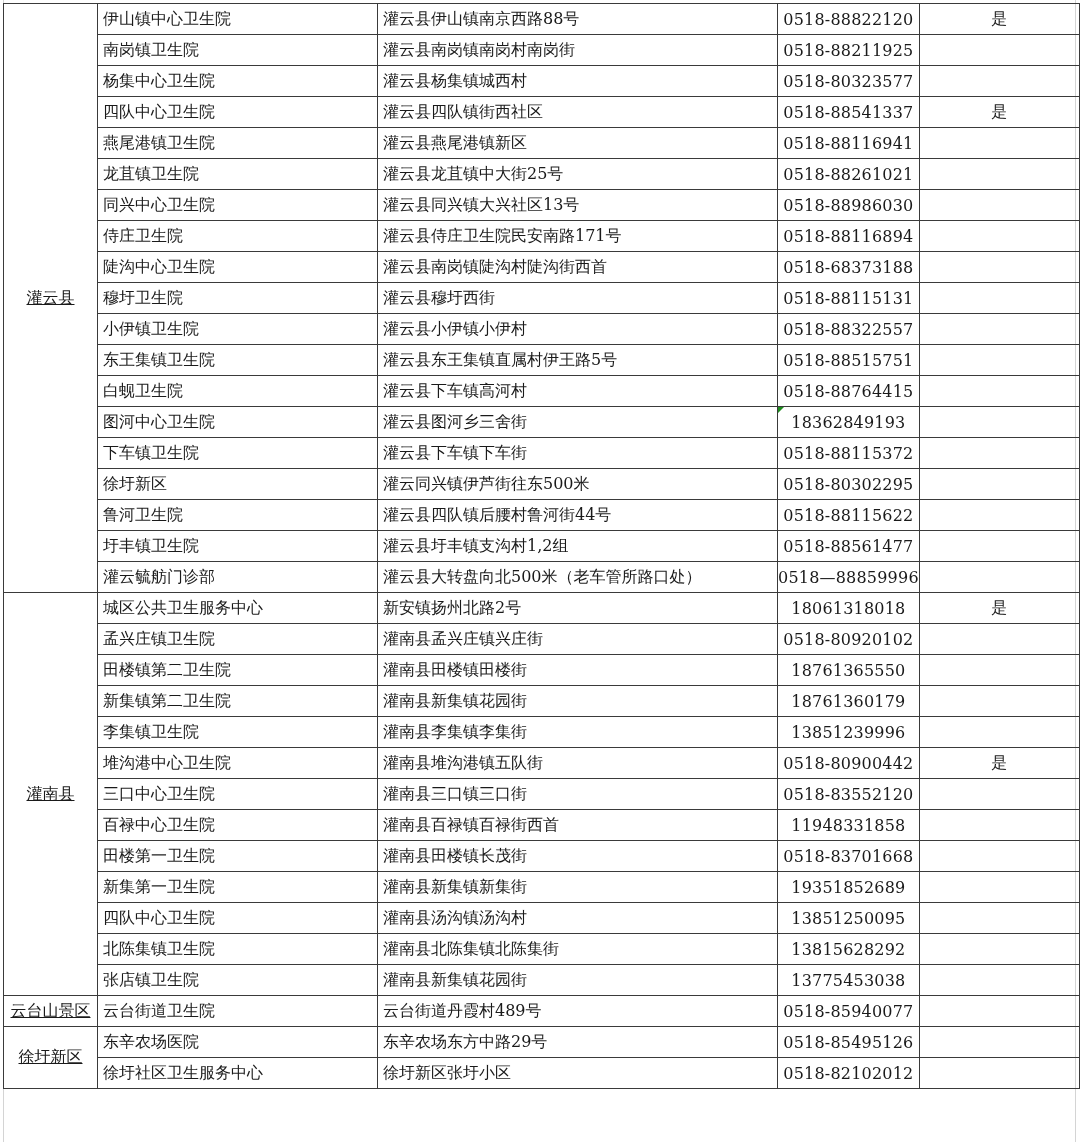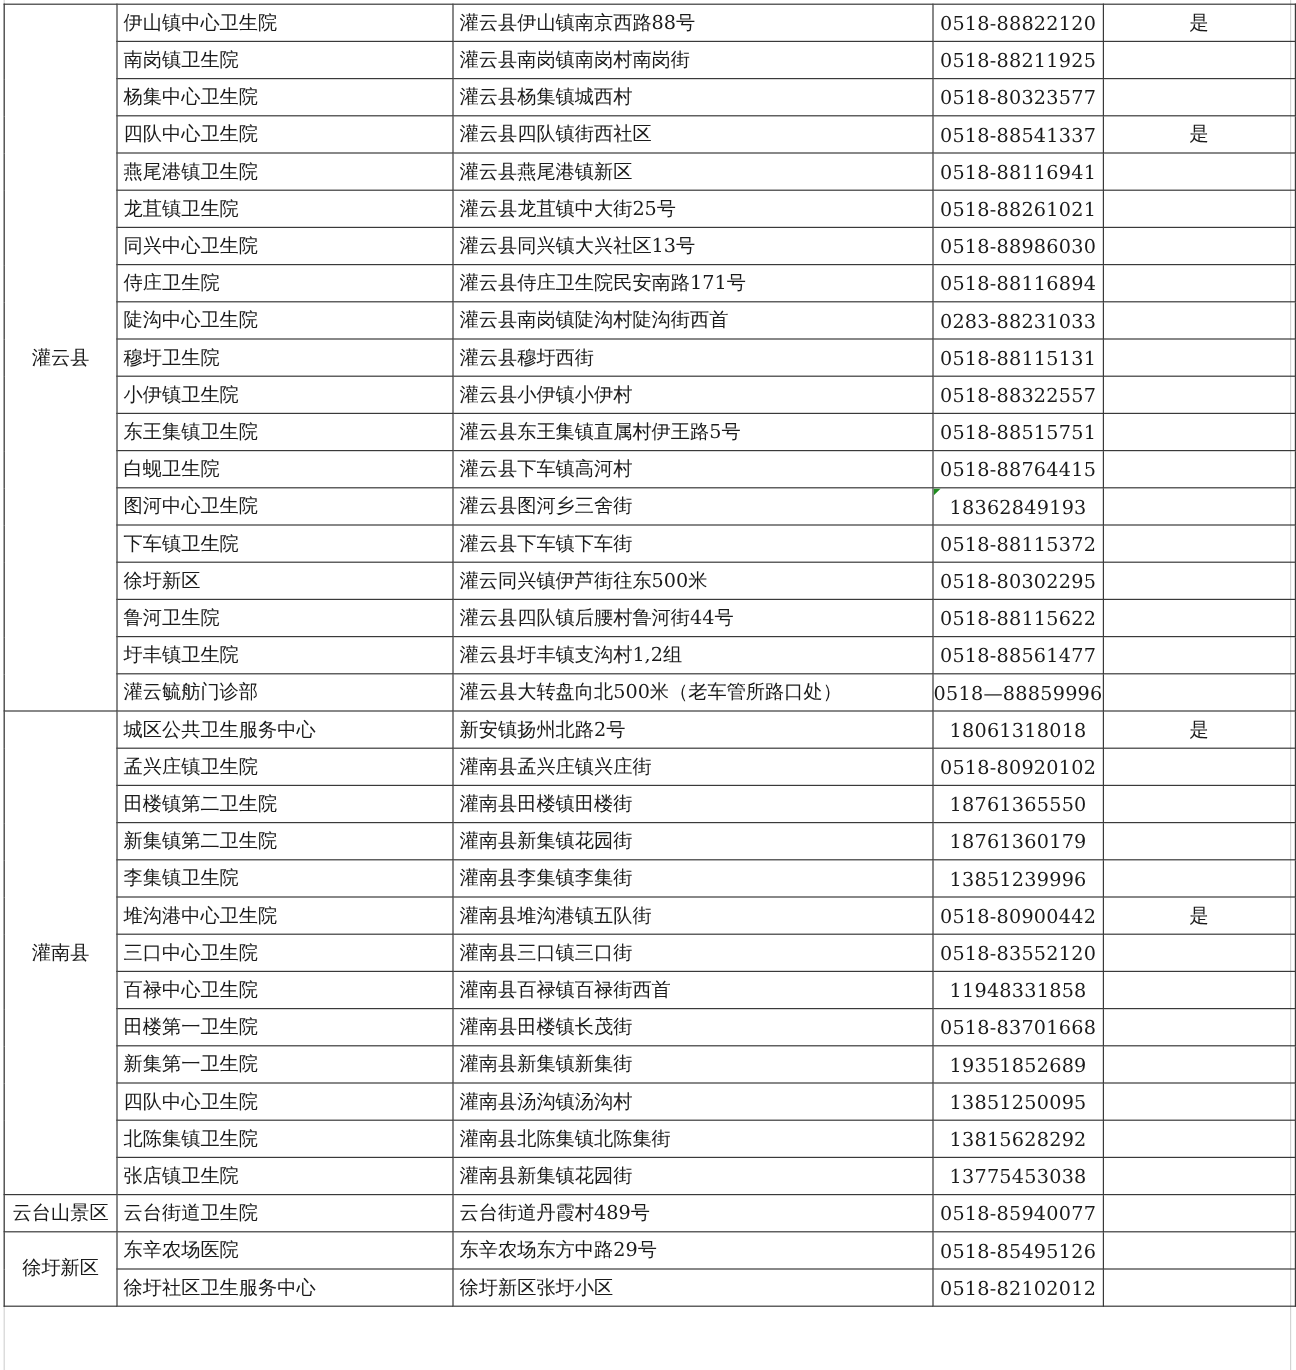--- a/index.html
+++ b/index.html
@@ -5,21 +5,21 @@
   html, body { margin: 0; padding: 0; background: #ffffff; }
   body { width: 1080px; height: 1142px; overflow: hidden; position: relative;
          font-family: "DejaVu Serif", "Liberation Serif", serif; color: #1a1a1a; }
   .sheet { position: absolute; left: 0; top: 0; width: 1080px; height: 1142px; }
   
   .edge-left { position: absolute; left: 0; top: 0; width: 4px; height: 1142px; border-right: 1px solid #d4d4d4; box-sizing: border-box; }
   .edge-right { position: absolute; right: 0; top: 0; width: 5px; height: 1142px; border-left: 1px solid #d4d4d4; box-sizing: border-box; }
   table { position: absolute; left: 3px; top: 3px; border-collapse: collapse; table-layout: fixed; }
   td { border: 1.5px solid #3a3a3a; height: 31px; padding: 0 0 0 5px; font-size: 16px;
        white-space: nowrap; overflow: hidden; vertical-align: middle; box-sizing: border-box; }
-  td.group { text-align: center; padding: 0; font-size: 16px; }
+  td.group { text-align: center; padding: 0; font-size: 16px; text-decoration: underline; }
   td.phone { text-align: center; padding: 0; font-size: 16px; letter-spacing: 0.2px; position: relative; }
   td.flag { text-align: center; padding: 0; }
   .err-mark { position: absolute; left: 0; top: 0; width: 0; height: 0;
               border-top: 6px solid #1e8c1e; border-right: 6px solid transparent; }
   .bottom-strip { position: absolute; left: 0; top: 1131px; width: 1080px; height: 11px; }
 </style>
 </head>
 <body>
 
 <div class="sheet">
@@ -79,21 +79,21 @@
         </tr>
         <tr>
           <td><span>侍庄卫生院</span></td>
           <td><span>灌云县侍庄卫生院民安南路171号</span></td>
           <td class="phone"><span>0518-88116894</span></td>
           <td class="flag"><span></span></td>
         </tr>
         <tr>
           <td><span>陡沟中心卫生院</span></td>
           <td><span>灌云县南岗镇陡沟村陡沟街西首</span></td>
-          <td class="phone"><span>0283-88231033</span></td>
+          <td class="phone"><span>0518-68373188</span></td>
           <td class="flag"><span></span></td>
         </tr>
         <tr>
           <td><span>穆圩卫生院</span></td>
           <td><span>灌云县穆圩西街</span></td>
           <td class="phone"><span>0518-88115131</span></td>
           <td class="flag"><span></span></td>
         </tr>
         <tr>
           <td><span>小伊镇卫生院</span></td>

